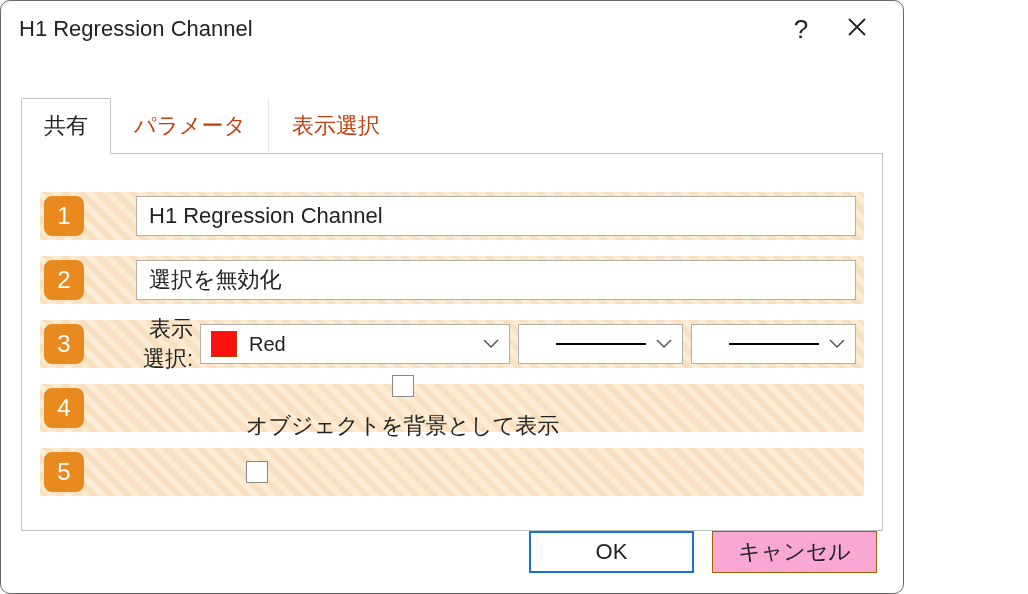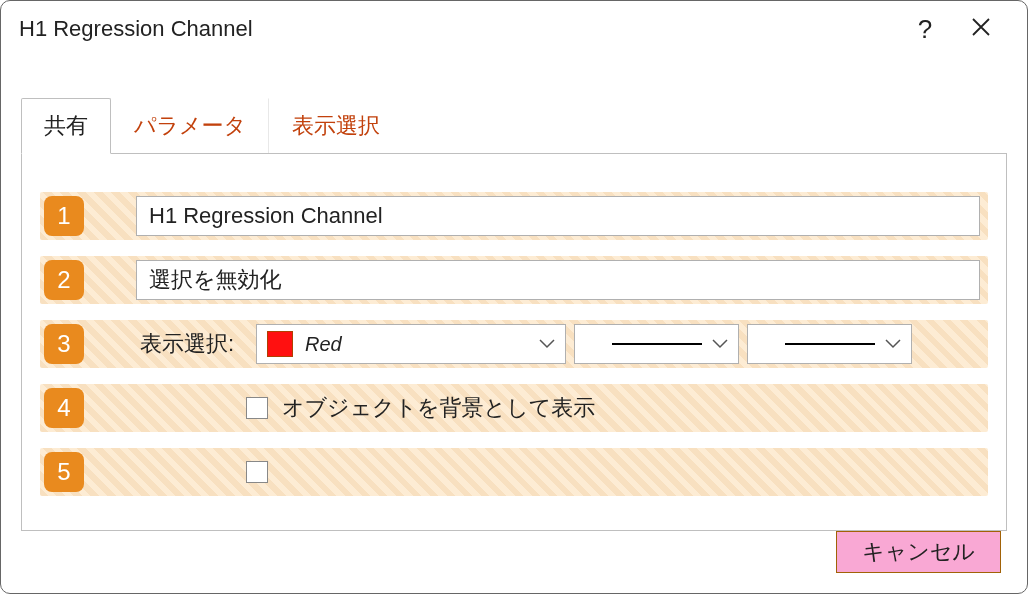--- a/index.html
+++ b/index.html
@@ -5,21 +5,21 @@
   * { box-sizing: border-box; }
   html, body { margin:0; padding:0; }
   body {
     width:1028px; height:594px;
     font-family:"Yu Gothic UI","Segoe UI","Meiryo",sans-serif;
     font-size:20px;
     color:#222;
     background:#fff;
   }
   .window {
-    width:1028px; height:594px;
+    width:904px; height:594px;
     border:1px solid #666;
     border-radius:10px;
     background:#fff;
     position:relative;
     overflow:hidden;
   }
   .titlebar {
     display:flex; align-items:center;
     height:56px;
     padding:0 18px;
@@ -106,21 +106,21 @@
     flex:1;
     height:40px;
     border:1px solid #b0b0b0;
     background:#fff;
     padding:4px 12px;
     font-size:22px;
     display:flex; align-items:center;
     margin-left:6px;
   }
   .style-group {
-    display:flex; flex:1; gap:8px; margin-left:16px;font-style:italic;
+    display:flex; flex:1; gap:8px; margin-left:1px;
   }
   .combo {
     height:40px;
     border:1px solid #b0b0b0;
     background:#fff;
     display:flex; align-items:center;
     padding:0 10px;
     position:relative;
     cursor:default;
   }
@@ -136,20 +136,21 @@
   }
   .combo-line { width:165px; justify-content:center; }
   .line-sample {
     width:90px; height:0;
     border-top:2px solid #000;
   }
   .check-row {
     display:flex; align-items:center; gap:14px;
     margin-left:6px;
     font-size:22px;
+    flex-direction:column;
   }
   .checkbox {
     width:22px; height:22px;
     border:1px solid #888;
     background:#fff;
   }
 
   .footer {
     position:absolute;
     right:26px; bottom:20px;
@@ -261,18 +262,21 @@
         <div class="row-label"></div>
         <div class="check-row">
           <div class="checkbox"></div>
         </div>
       </div>
 
     </div>
   </div>
 
   <div class="footer">
+    <div class="btn primary">
+      <span>OK</span>
+    </div>
     <div class="btn">
       <span>キャンセル</span>
     </div>
   </div>
 
 </div>
 
 </body></html>

